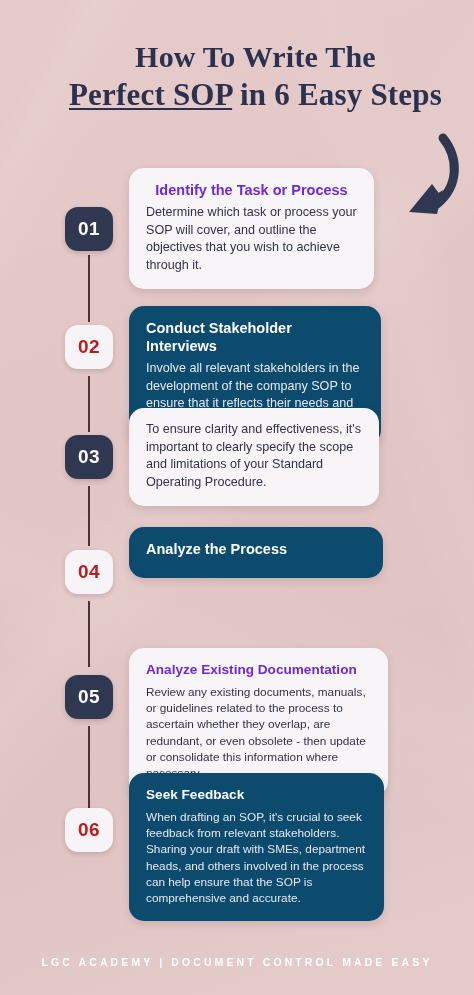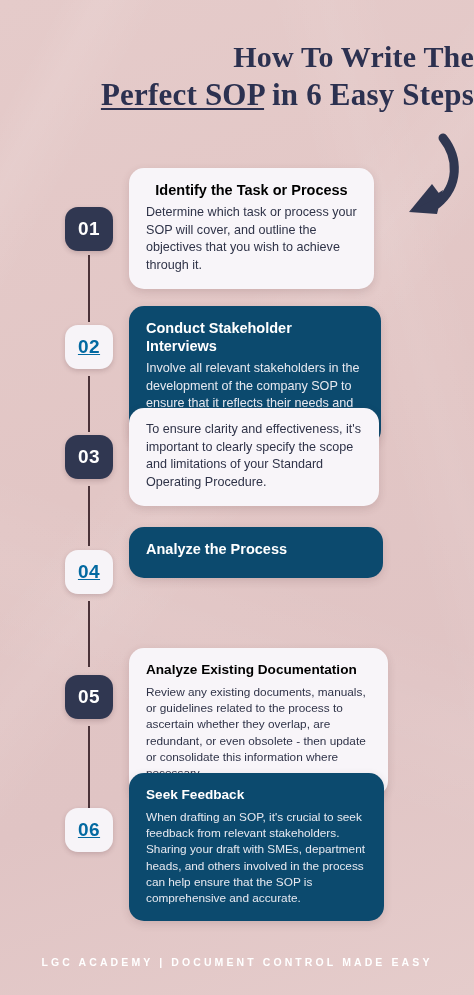--- a/index.html
+++ b/index.html
@@ -25,21 +25,21 @@
         rgba(255,255,255,0.06) 63%, rgba(255,255,255,0.00) 72%, rgba(255,255,255,0.00) 100%),
       linear-gradient(75deg, rgba(255,255,255,0.00) 0%, rgba(255,255,255,0.00) 72%,
         rgba(255,255,255,0.055) 80%, rgba(255,255,255,0.00) 88%, rgba(255,255,255,0.00) 100%),
       linear-gradient(160deg, #e5cbca 0%, #e2c6c5 45%, #e0c4c4 72%, #e5cccb 100%);
     pointer-events:none;
   }
 
   
   .title-block{
     position:absolute; left:0; right:0; top:38px;
-    text-align:right;
+    text-align:center;
     font-family:"Liberation Serif", serif;
     color:#2c3150;
     z-index:4;
     margin-left:37px;
   }
   .title-line{
     font-size:30px;
     font-weight:bold;
     line-height:38px;
     letter-spacing:0.2px;
@@ -70,39 +70,39 @@
   .badge{
     position:absolute;
     width:48px; height:44px;
     border-radius:13px;
     display:flex; align-items:center; justify-content:center;
     font-size:19px; font-weight:bold;
     letter-spacing:0.5px;
     z-index:3;
   }
   .badge.dark{ background:#303751; color:#ffffff; box-shadow:0 2px 5px rgba(60,30,40,0.20); }
-  .badge.light{ background:#f7f4f8; color:#0369a1; box-shadow:0 2px 5px rgba(60,30,40,0.18);text-decoration:underline; }
+  .badge.light{ background:#f7f4f8; color:#b91c1c; box-shadow:0 2px 5px rgba(60,30,40,0.18); }
 
   .card{
     position:absolute;
     border-radius:15px;
     padding:13px 17px 15px 17px;
     box-shadow:0 3px 8px rgba(90,50,55,0.16);
     z-index:2;
   }
   .card.light{ background:#f8f5f9; }
   .card.dark { background:#0c4a6e; }
 
   .card-title{
     font-size:14.5px;
     font-weight:bold;
     line-height:18px;
     margin-bottom:5px;
   }
-  .card.light .card-title{ color:#000000; }
+  .card.light .card-title{ color:#6d28d9; }
   .card.dark  .card-title{ color:#ffffff; }
 
   .card-body{
     font-size:12.6px;
     line-height:17.5px;
   }
   .card.light .card-body{ color:#2f3348; }
   .card.dark  .card-body{ color:#e7e9f0; }
 
   .card.small .card-title{ font-size:13.6px; }

